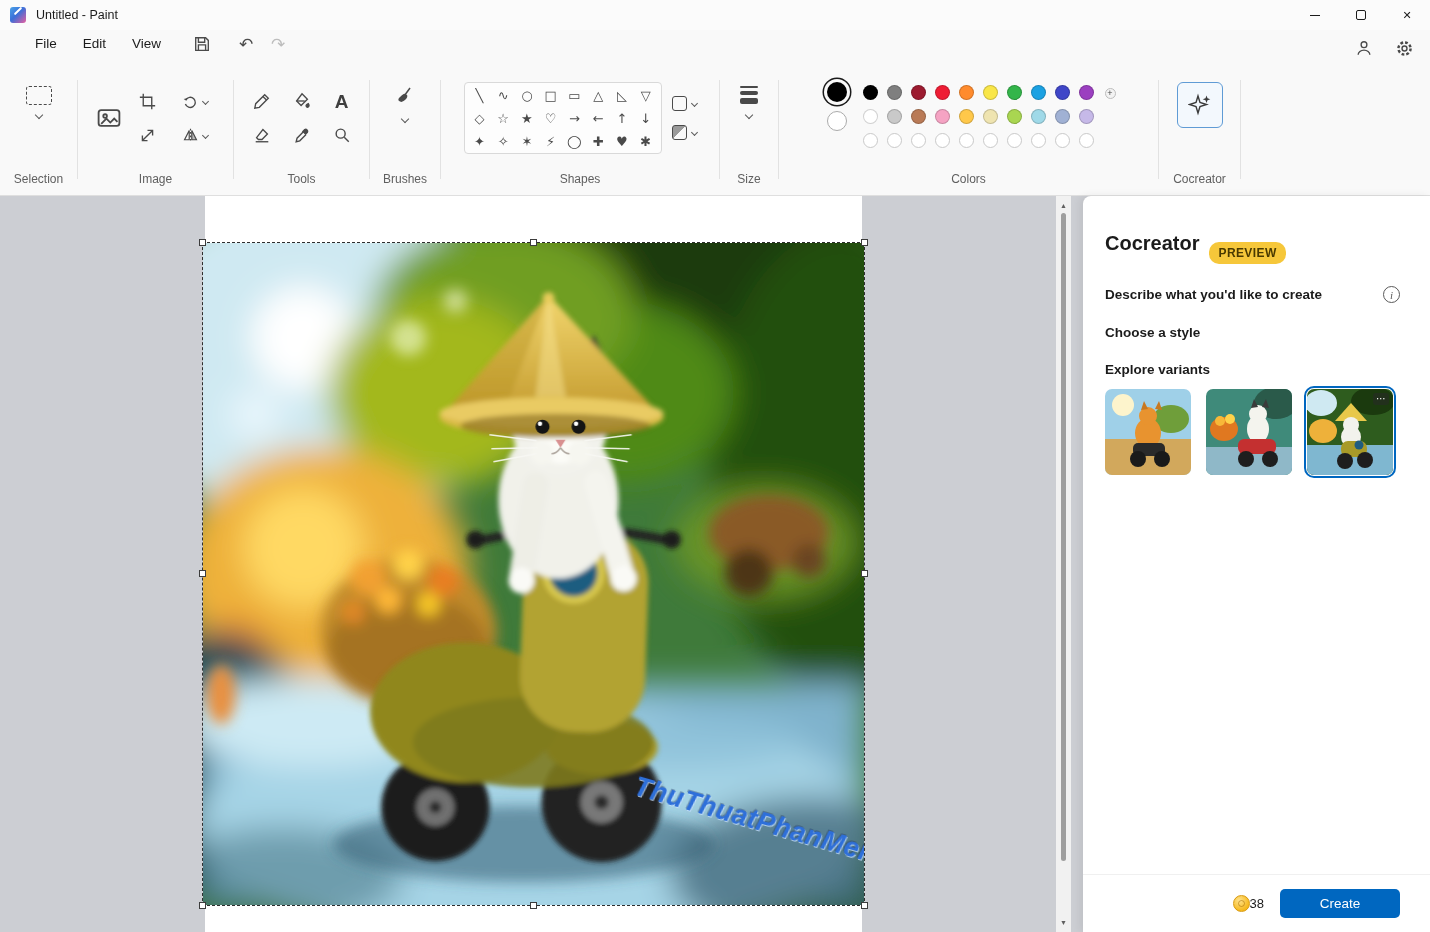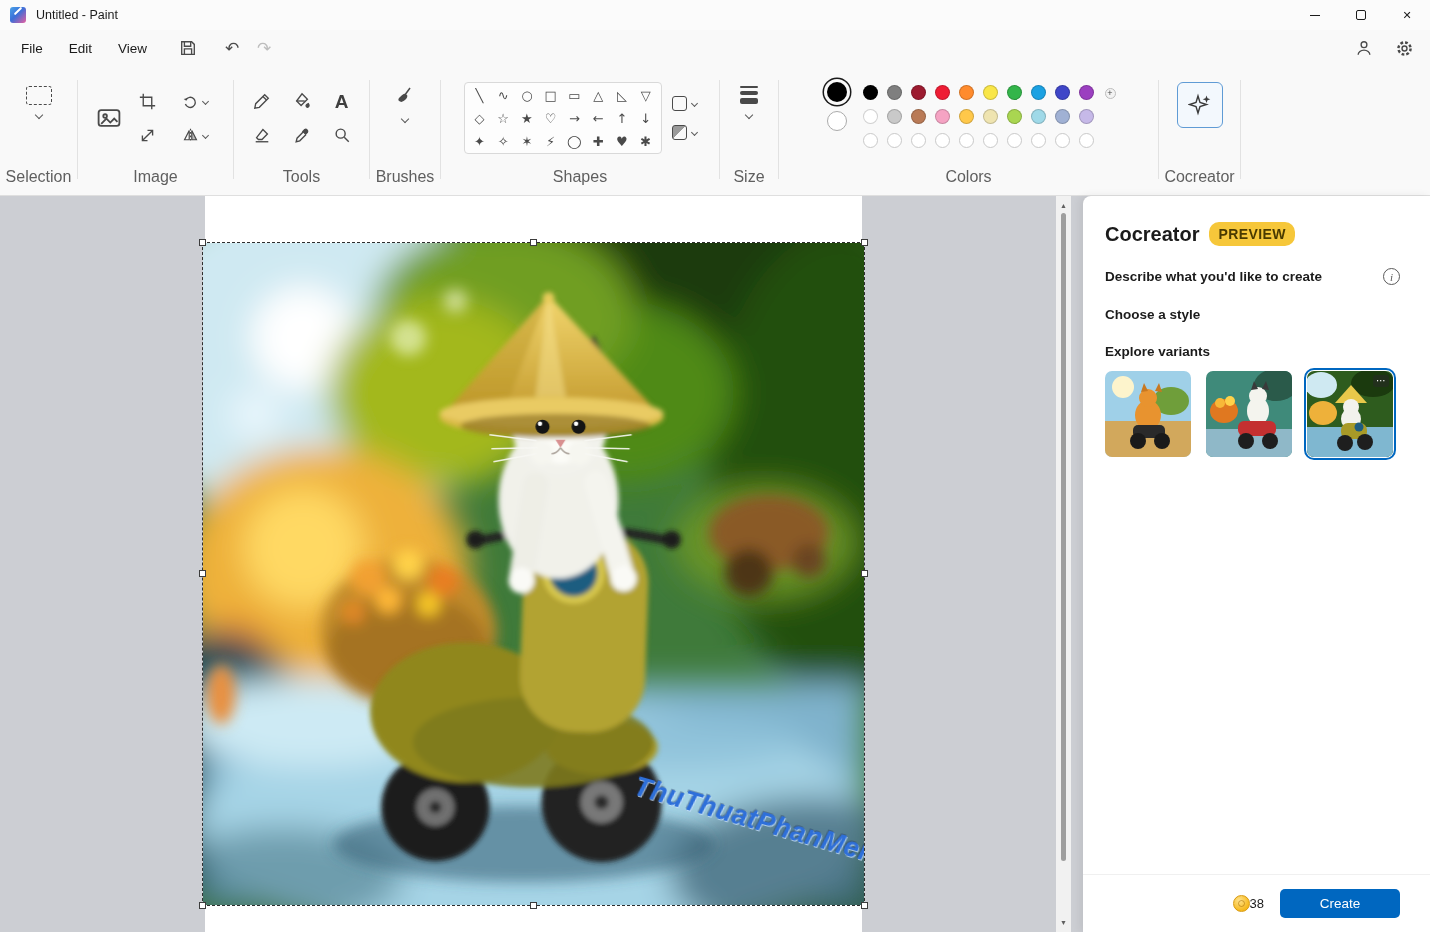--- a/index.html
+++ b/index.html
@@ -12,33 +12,33 @@
               background:linear-gradient(135deg,#4aa3e8 0%,#3b6fd8 45%,#e85fa0 100%); position:relative; }
   .app-icon::after { content:""; position:absolute; left:3px; top:3px; width:10px; height:2px;
               background:#fff; transform:rotate(-45deg); border-radius:1px; }
   .title-text { font-size:12.5px; color:#1b1b1b; }
   .win-controls { position:absolute; right:0; top:0; height:30px; display:flex; }
   .win-btn { width:46px; height:30px; display:flex; align-items:center; justify-content:center; color:#1b1b1b; font-size:11px; }
   .min-glyph { width:10px; height:1px; background:#1b1b1b; display:block; }
   .max-glyph { width:10px; height:10px; border:1px solid #1b1b1b; border-radius:2px; display:block; }
 
   
-  .menubar { height:36px; background:#f9f9f9; display:flex; align-items:center; padding-left:8px; position:relative; }
+  .menubar { height:36px; background:#f9f9f9; display:flex; padding-left:22px; position:relative; }
   .menu-item { padding:6px 13px; font-size:13.5px; border-radius:5px; }
   .mb-icon { width:32px; height:28px; display:flex; align-items:center; justify-content:center; color:#4a4a4a; border-radius:5px; }
   .mb-sep { width:12px; }
   .glyph-undo { font-size:17px; color:#4c4c4c; }
   .glyph-redo { font-size:17px; color:#bdbdbd; }
   .menubar-right { position:absolute; right:10px; top:0; height:36px; display:flex; align-items:center; gap:8px; }
 
   
   .ribbon { height:130px; background:#f9f9f9; border-bottom:1px solid #dfdfdf; display:flex; align-items:stretch; }
   .rgroup { display:flex; flex-direction:column; align-items:center; position:relative; padding-top:12px; }
   .rgroup .grow { flex:1; display:flex; align-items:flex-start; }
-  .group-label { font-size:16px; color:#5f5f5f; margin-bottom:9px; }
+  .group-label { font-size:12px; color:#5f5f5f; margin-bottom:9px; }
   .rsep { width:1px; background:#e2e2e2; margin:14px 0 16px 0; }
   .icon-btn { display:flex; align-items:center; justify-content:center; border-radius:4px; color:#4a4a4a; }
   .chev { width:6px; height:6px; border-right:1.4px solid #5a5a5a; border-bottom:1.4px solid #5a5a5a;
           transform:rotate(45deg); display:inline-block; }
   .chev-sm { width:5px; height:5px; }
 
   .g-selection { width:77px; }
   .sel-btn { display:flex; flex-direction:column; align-items:center; gap:7px; padding:8px 12px; border-radius:5px; }
   .marquee-icon { width:26px; height:19px; border:1.6px dashed #4a4a4a; border-radius:3px; }
 
@@ -112,22 +112,22 @@
   .vs-arrow { font-size:7px; color:#5f5f5f; padding:6px 0 4px 0; }
   .vs-arrow.down { margin-top:auto; padding:4px 0 6px 0; }
   .vs-thumb { width:5px; border-radius:3px; background:#9e9e9e; flex:0 0 648px; }
 
   
   .panel { position:absolute; left:1083px; top:0; width:347px; height:736px; background:#ffffff;
            border-top-left-radius:8px; box-shadow:-3px 0 8px rgba(0,0,0,.07); }
   .panel-inner { padding:26px 30px 0 22px; }
   .panel-title-row { display:flex; align-items:center; gap:10px; }
   .panel-title { font-size:20px; font-weight:bold; }
-  .badge { background:#f6c73a; color:#4a3a00; font-size:14px; font-weight:bold; letter-spacing:.4px;
-           padding:4px 9px; border-radius:10px; }
+  .badge { background:#f6c73a; color:#4a3a00; font-size:12px; font-weight:bold; letter-spacing:.4px;
+           padding:4px 9px; border-radius:10px;margin-top:20px; }
   .field-label-row { display:flex; align-items:center; justify-content:space-between; margin-top:22px; }
   .field-label { font-size:13.5px; font-weight:bold; }
   .info-icon { width:17px; height:17px; border:1.3px solid #5a5a5a; border-radius:50%; color:#5a5a5a;
                font-size:11px; font-style:italic; font-family:"Liberation Serif",serif;
                display:flex; align-items:center; justify-content:center; }
   .prompt-box { margin-top:10px; width:100%; height:80px; border:1px solid #d2d2d2; border-bottom:1.6px solid #8a8a8a;
                 border-radius:5px; padding:10px 12px; font-size:13.5px; font-family:inherit; color:#1b1b1b;
                 resize:none; background:#fff; outline:none; }
   .style-dd { margin-top:10px; height:47px; border:1px solid #d2d2d2; border-radius:5px;
               display:flex; align-items:center; padding:0 12px 0 6px; gap:11px; background:#fff; }

